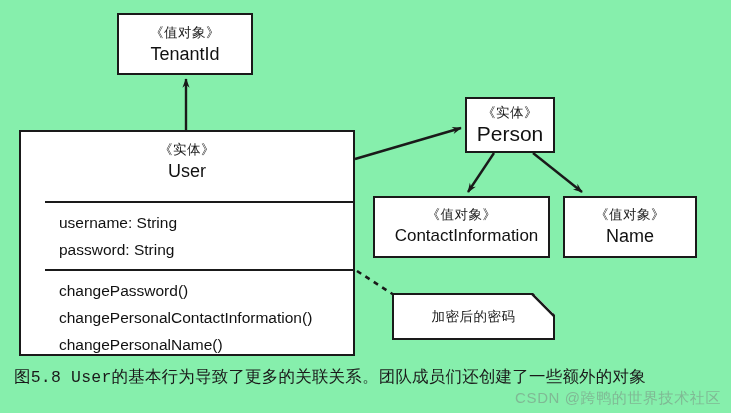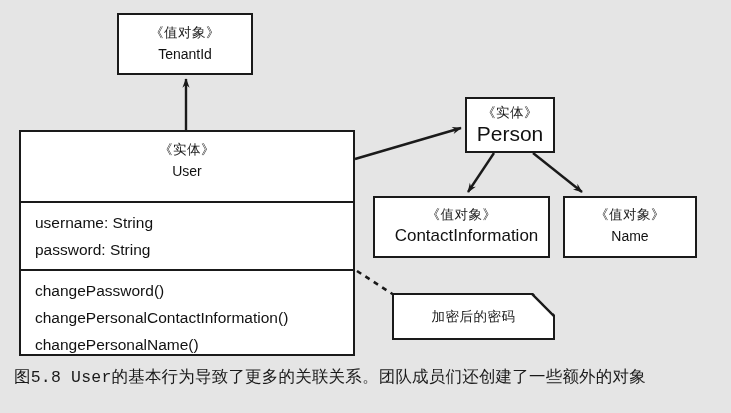--- a/index.html
+++ b/index.html
@@ -9,21 +9,21 @@
   }
   body {
     font-family: "Liberation Sans", "DejaVu Sans", sans-serif;
     color: #111111;
   }
   #page {
     position: relative;
     width: 731px;
     height: 413px;
     overflow: hidden;
-    background: #e5e5e5;
+    background: #86efac;
     box-sizing: border-box;
   }
 
   
   .uml-box {
     position: absolute;
     box-sizing: border-box;
     background: #ffffff;
     border: 2.5px solid #1a1a1a;
     text-align: center;
@@ -33,29 +33,30 @@
     padding-bottom: 5px;
   }
   .stereotype {
     font-size: 13.5px;
     line-height: 19px;
     letter-spacing: 0.5px;
     color: #1a1a1a;
     white-space: nowrap;
   }
   .classname {
-    font-size: 14px;
+    font-size: 18px;
     line-height: 24px;
     color: #111111;
     white-space: nowrap;
   }
   .compartment {
     border-top: 2.5px solid #1a1a1a;
     text-align: left;
     padding: 6px 0 6px 14px;
+    margin-left: 24px;
   }
   .member {
     font-size: 15.5px;
     line-height: 27px;
     color: #111111;
     white-space: nowrap;
   }
 
   
   #box-tenantid {
@@ -232,14 +233,15 @@
     <div class="note-body"></div>
     <svg class="note-diag" viewBox="0 0 24 24" xmlns="http://www.w3.org/2000/svg">
       <path d="M1.5,1.5 L1.5,22.5 L22.5,22.5 Z" fill="#ffffff" stroke="none"></path>
       <path d="M1.2,1.2 L22.8,22.8" stroke="#1a1a1a" stroke-width="2.4" fill="none"></path>
     </svg>
     <div class="note-text">加密后的密码</div>
   </div>
 
   <div id="caption">图5.8 User的基本行为导致了更多的关联关系。团队成员们还创建了一些额外的对象</div>
 
+  <div id="watermark">CSDN @跨鸭的世界技术社区</div>
 
 </div>
 
 </body></html>

